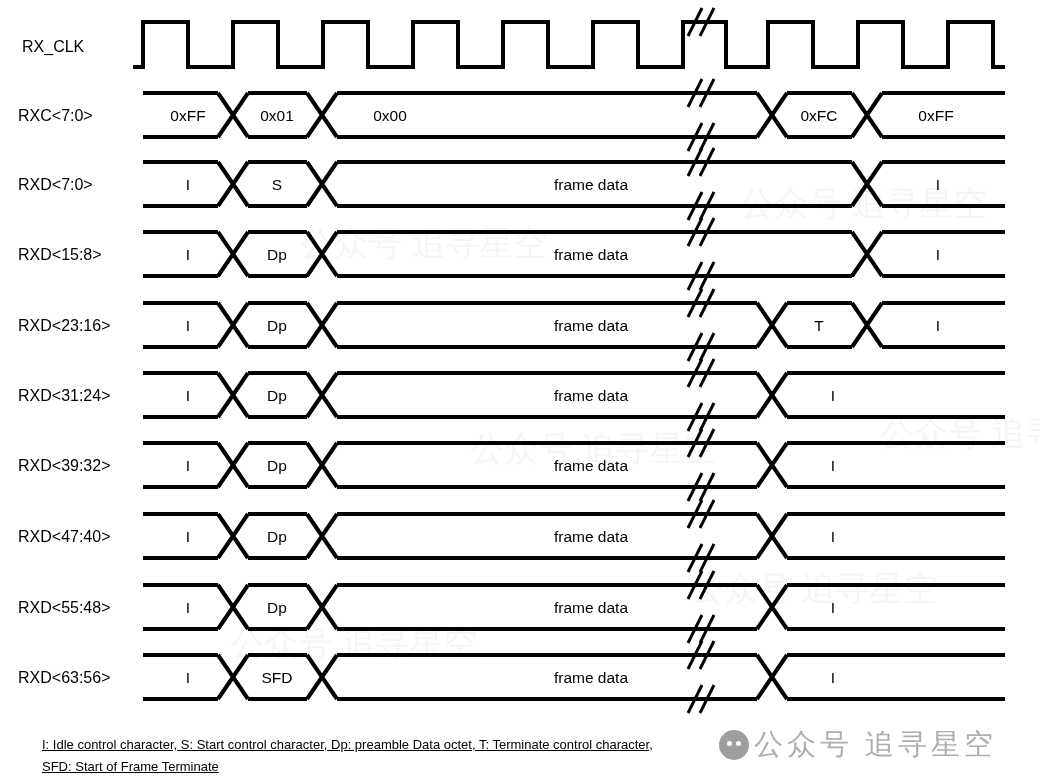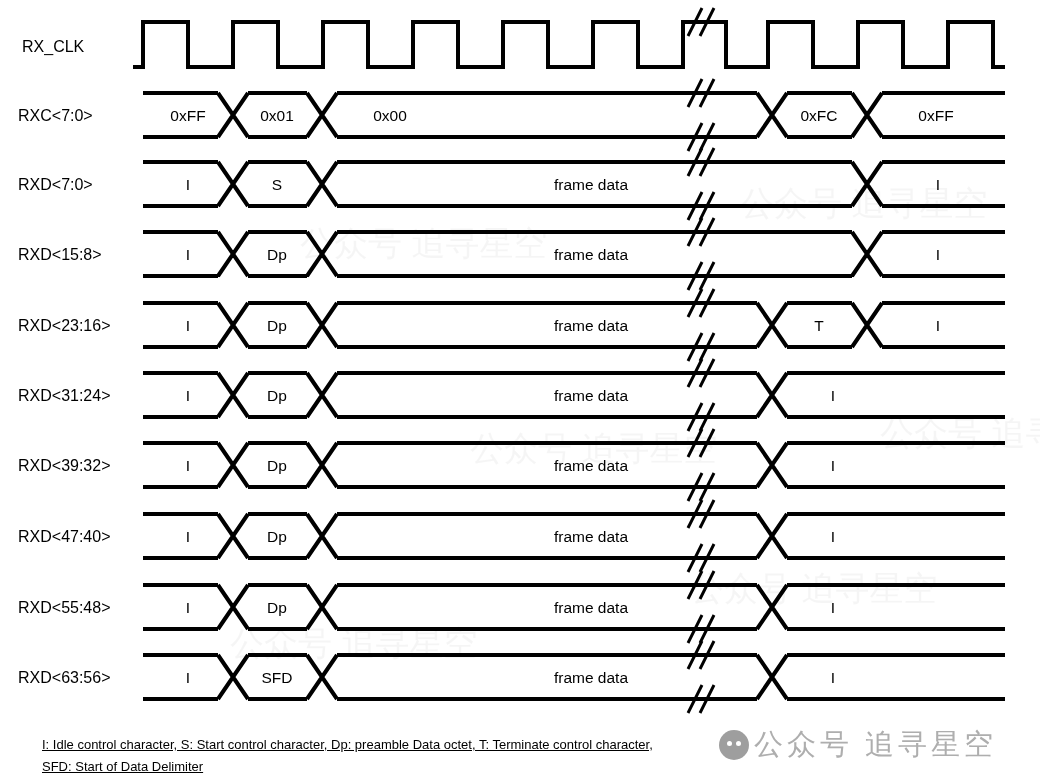--- a/index.html
+++ b/index.html
@@ -178,15 +178,15 @@
   <div class="watermark">
     <span class="wm-icon">
       <span class="dot d1"></span>
       <span class="dot d2"></span>
     </span>
     <span class="wm-text" style="color: rgb(174, 174, 174);">公众号 追寻星空</span>
   </div>
 
   <div class="legend">
     <div>I: Idle control character, S: Start control character, Dp: preamble Data octet, T: Terminate control character,</div>
-    <div>SFD: Start of Data Delimiter</div>
+    <div>SFD: Start of Frame Terminate</div>
   </div>
 </div>
 
 </body></html>

